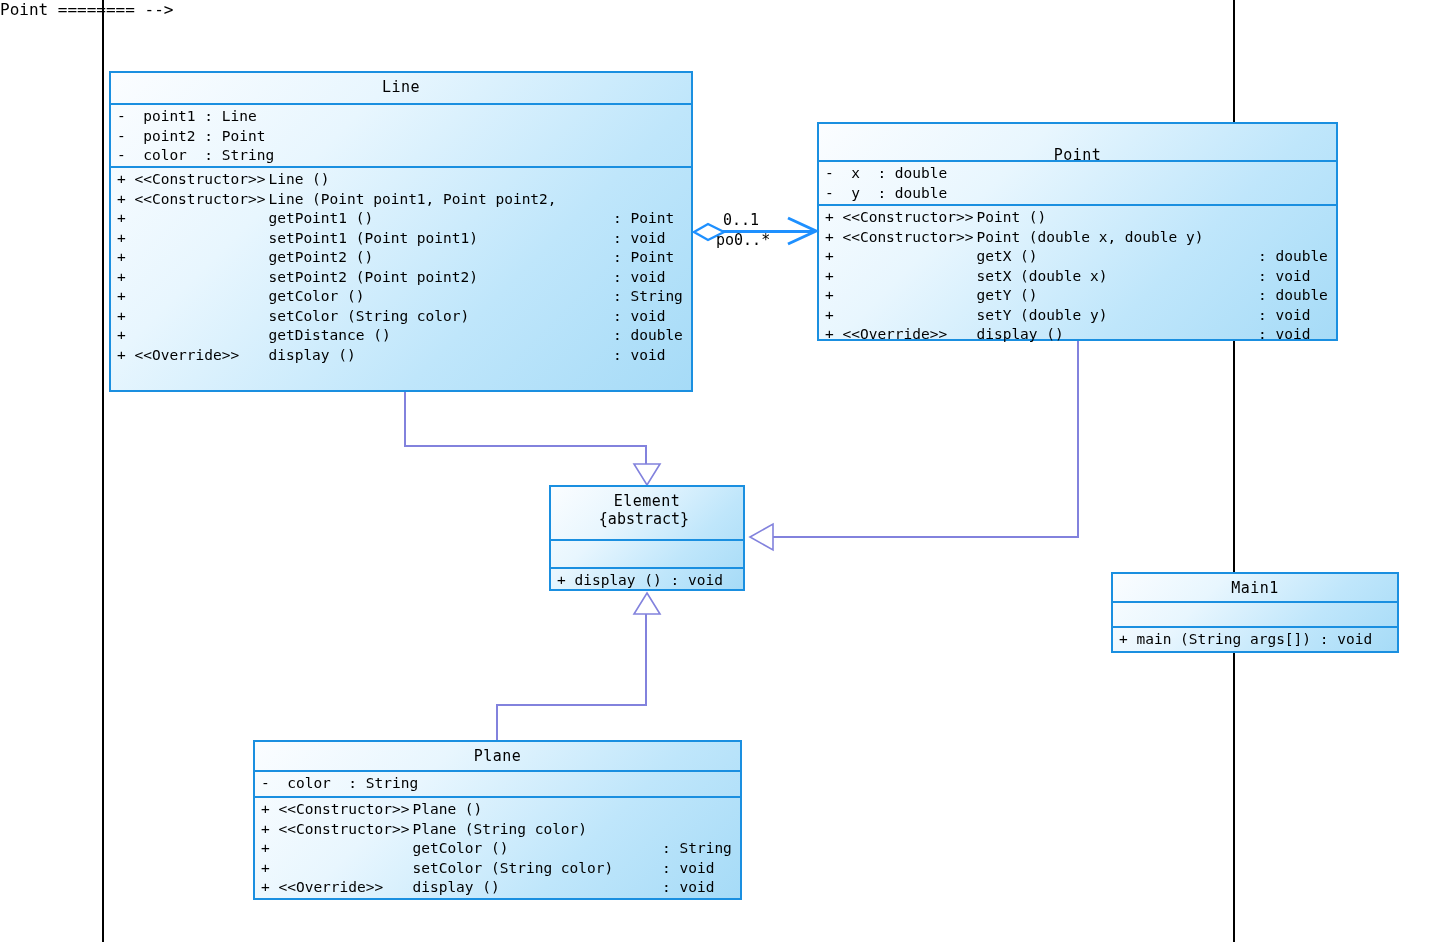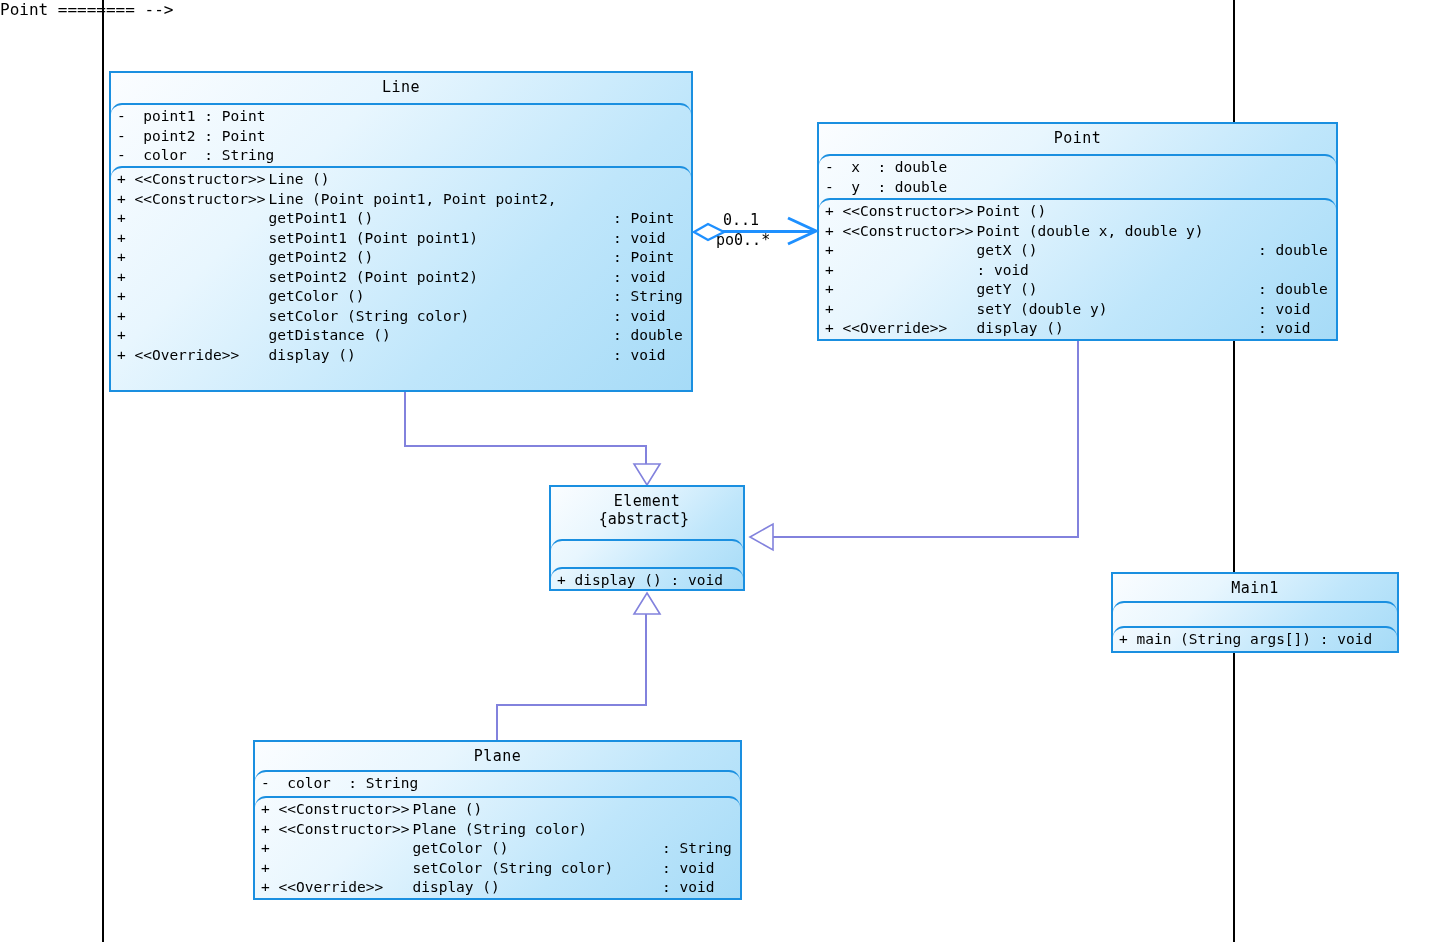--- a/index.html
+++ b/index.html
@@ -30,21 +30,20 @@
     position: absolute;
     border: 2px solid #1a8fe0;
     box-sizing: border-box;
     background: #bde6fb;
     z-index: 5;
   }
   .uml-compartment {
     box-sizing: border-box;
     position: relative;
     overflow: hidden;
-    border-radius: 11px;
   }
   .cmp-border-top { border-top: 2px solid #1a8fe0; }
 
   .uml-title {
     text-align: center;
     font-size: 15px;
     letter-spacing: 0.5px;
     color: #000000;
     white-space: pre;
   }
@@ -161,50 +160,50 @@
   <div class="assoc-label" style="left:723px; top:211px;">0..1</div>
   <div class="assoc-label" style="left:716px; top:231px;">po0..*</div>
 
   
   <div id="classes-layer">
       <div class="uml-class" style="left: 109px; top: 71px; width: 584px; height: 321px; background: linear-gradient(135deg, rgb(251, 253, 255) 0%, rgb(232, 246, 254) 32%, rgb(191, 230, 251) 68%, rgb(166, 219, 247) 100%);">
         <div class="uml-compartment" style="height: 30px; padding-top: 5px;">
           <div class="uml-title">Line</div>
         </div>
         <div class="uml-compartment cmp-border-top" style="height: 63px; padding: 2px 6px 0px;">
-          <div class="member-row"><span class="col-vis">-  </span><span class="col-sig">point1 : Point</span></div>
+          <div class="member-row"><span class="col-vis">-  </span><span class="col-sig">point1 : Line</span></div>
           <div class="member-row"><span class="col-vis">-  </span><span class="col-sig">point2 : Point</span></div>
           <div class="member-row"><span class="col-vis">-  </span><span class="col-sig">color  : String</span></div>
         </div>
         <div class="uml-compartment cmp-border-top" style="padding: 2px 6px 0px; height: 224px;">
           <div class="member-row"><span class="col-vis">+ </span><span class="col-stereo" style="display: inline-block; width: 134px;">&lt;&lt;Constructor&gt;&gt; </span><span class="col-sig">Line ()</span><span class="col-type" style="display: inline-block; width: 72px;"></span></div>
           <div class="member-row"><span class="col-vis">+ </span><span class="col-stereo" style="display: inline-block; width: 134px;">&lt;&lt;Constructor&gt;&gt; </span><span class="col-sig">Line (Point point1, Point point2,</span><span class="col-type" style="display: inline-block; width: 72px;"></span></div>
           <div class="member-row"><span class="col-vis">+ </span><span class="col-stereo" style="display: inline-block; width: 134px;">                </span><span class="col-sig">getPoint1 ()</span><span class="col-type" style="display: inline-block; width: 72px;">: Point</span></div>
           <div class="member-row"><span class="col-vis">+ </span><span class="col-stereo" style="display: inline-block; width: 134px;">                </span><span class="col-sig">setPoint1 (Point point1)</span><span class="col-type" style="display: inline-block; width: 72px;">: void</span></div>
           <div class="member-row"><span class="col-vis">+ </span><span class="col-stereo" style="display: inline-block; width: 134px;">                </span><span class="col-sig">getPoint2 ()</span><span class="col-type" style="display: inline-block; width: 72px;">: Point</span></div>
           <div class="member-row"><span class="col-vis">+ </span><span class="col-stereo" style="display: inline-block; width: 134px;">                </span><span class="col-sig">setPoint2 (Point point2)</span><span class="col-type" style="display: inline-block; width: 72px;">: void</span></div>
           <div class="member-row"><span class="col-vis">+ </span><span class="col-stereo" style="display: inline-block; width: 134px;">                </span><span class="col-sig">getColor ()</span><span class="col-type" style="display: inline-block; width: 72px;">: String</span></div>
           <div class="member-row"><span class="col-vis">+ </span><span class="col-stereo" style="display: inline-block; width: 134px;">                </span><span class="col-sig">setColor (String color)</span><span class="col-type" style="display: inline-block; width: 72px;">: void</span></div>
           <div class="member-row"><span class="col-vis">+ </span><span class="col-stereo" style="display: inline-block; width: 134px;">                </span><span class="col-sig">getDistance ()</span><span class="col-type" style="display: inline-block; width: 72px;">: double</span></div>
           <div class="member-row"><span class="col-vis">+ </span><span class="col-stereo" style="display: inline-block; width: 134px;">&lt;&lt;Override&gt;&gt;    </span><span class="col-sig">display ()</span><span class="col-type" style="display: inline-block; width: 72px;">: void</span></div>
         </div>
       </div>
       <div class="uml-class" style="left: 817px; top: 122px; width: 521px; height: 219px; background: linear-gradient(135deg, rgb(251, 253, 255) 0%, rgb(232, 246, 254) 32%, rgb(191, 230, 251) 68%, rgb(166, 219, 247) 100%);">
-        <div class="uml-compartment" style="height: 30px; padding-top: 5px;">
+        <div class="uml-compartment" style="height: 36px; padding-top: 22px;">
           <div class="uml-title">Point</div>
         </div>
         <div class="uml-compartment cmp-border-top" style="height: 44px; padding: 2px 6px 0px;">
           <div class="member-row"><span class="col-vis">-  </span><span class="col-sig">x  : double</span></div>
           <div class="member-row"><span class="col-vis">-  </span><span class="col-sig">y  : double</span></div>
         </div>
         <div class="uml-compartment cmp-border-top" style="padding: 2px 6px 0px; height: 141px;">
           <div class="member-row"><span class="col-vis">+ </span><span class="col-stereo" style="display: inline-block; width: 134px;">&lt;&lt;Constructor&gt;&gt; </span><span class="col-sig">Point ()</span><span class="col-type" style="display: inline-block; width: 72px;"></span></div>
           <div class="member-row"><span class="col-vis">+ </span><span class="col-stereo" style="display: inline-block; width: 134px;">&lt;&lt;Constructor&gt;&gt; </span><span class="col-sig">Point (double x, double y)</span><span class="col-type" style="display: inline-block; width: 72px;"></span></div>
           <div class="member-row"><span class="col-vis">+ </span><span class="col-stereo" style="display: inline-block; width: 134px;">                </span><span class="col-sig">getX ()</span><span class="col-type" style="display: inline-block; width: 72px;">: double</span></div>
-          <div class="member-row"><span class="col-vis">+ </span><span class="col-stereo" style="display: inline-block; width: 134px;">                </span><span class="col-type" style="display: inline-block; width: 72px;">: void</span></div>
+          <div class="member-row"><span class="col-vis">+ </span><span class="col-stereo" style="display: inline-block; width: 134px;">                </span><span class="col-sig">setX (double x)</span><span class="col-type" style="display: inline-block; width: 72px;">: void</span></div>
           <div class="member-row"><span class="col-vis">+ </span><span class="col-stereo" style="display: inline-block; width: 134px;">                </span><span class="col-sig">getY ()</span><span class="col-type" style="display: inline-block; width: 72px;">: double</span></div>
           <div class="member-row"><span class="col-vis">+ </span><span class="col-stereo" style="display: inline-block; width: 134px;">                </span><span class="col-sig">setY (double y)</span><span class="col-type" style="display: inline-block; width: 72px;">: void</span></div>
           <div class="member-row"><span class="col-vis">+ </span><span class="col-stereo" style="display: inline-block; width: 134px;">&lt;&lt;Override&gt;&gt;    </span><span class="col-sig">display ()</span><span class="col-type" style="display: inline-block; width: 72px;">: void</span></div>
         </div>
       </div>
       <div class="uml-class" style="left: 549px; top: 485px; width: 196px; height: 106px; background: linear-gradient(135deg, rgb(251, 253, 255) 0%, rgb(232, 246, 254) 32%, rgb(191, 230, 251) 68%, rgb(166, 219, 247) 100%);">
         <div class="uml-compartment" style="height: 52px; padding-top: 5px;">
           <div class="uml-title">Element</div>
           <div class="uml-title-sub">{abstract}</div>
         </div>

